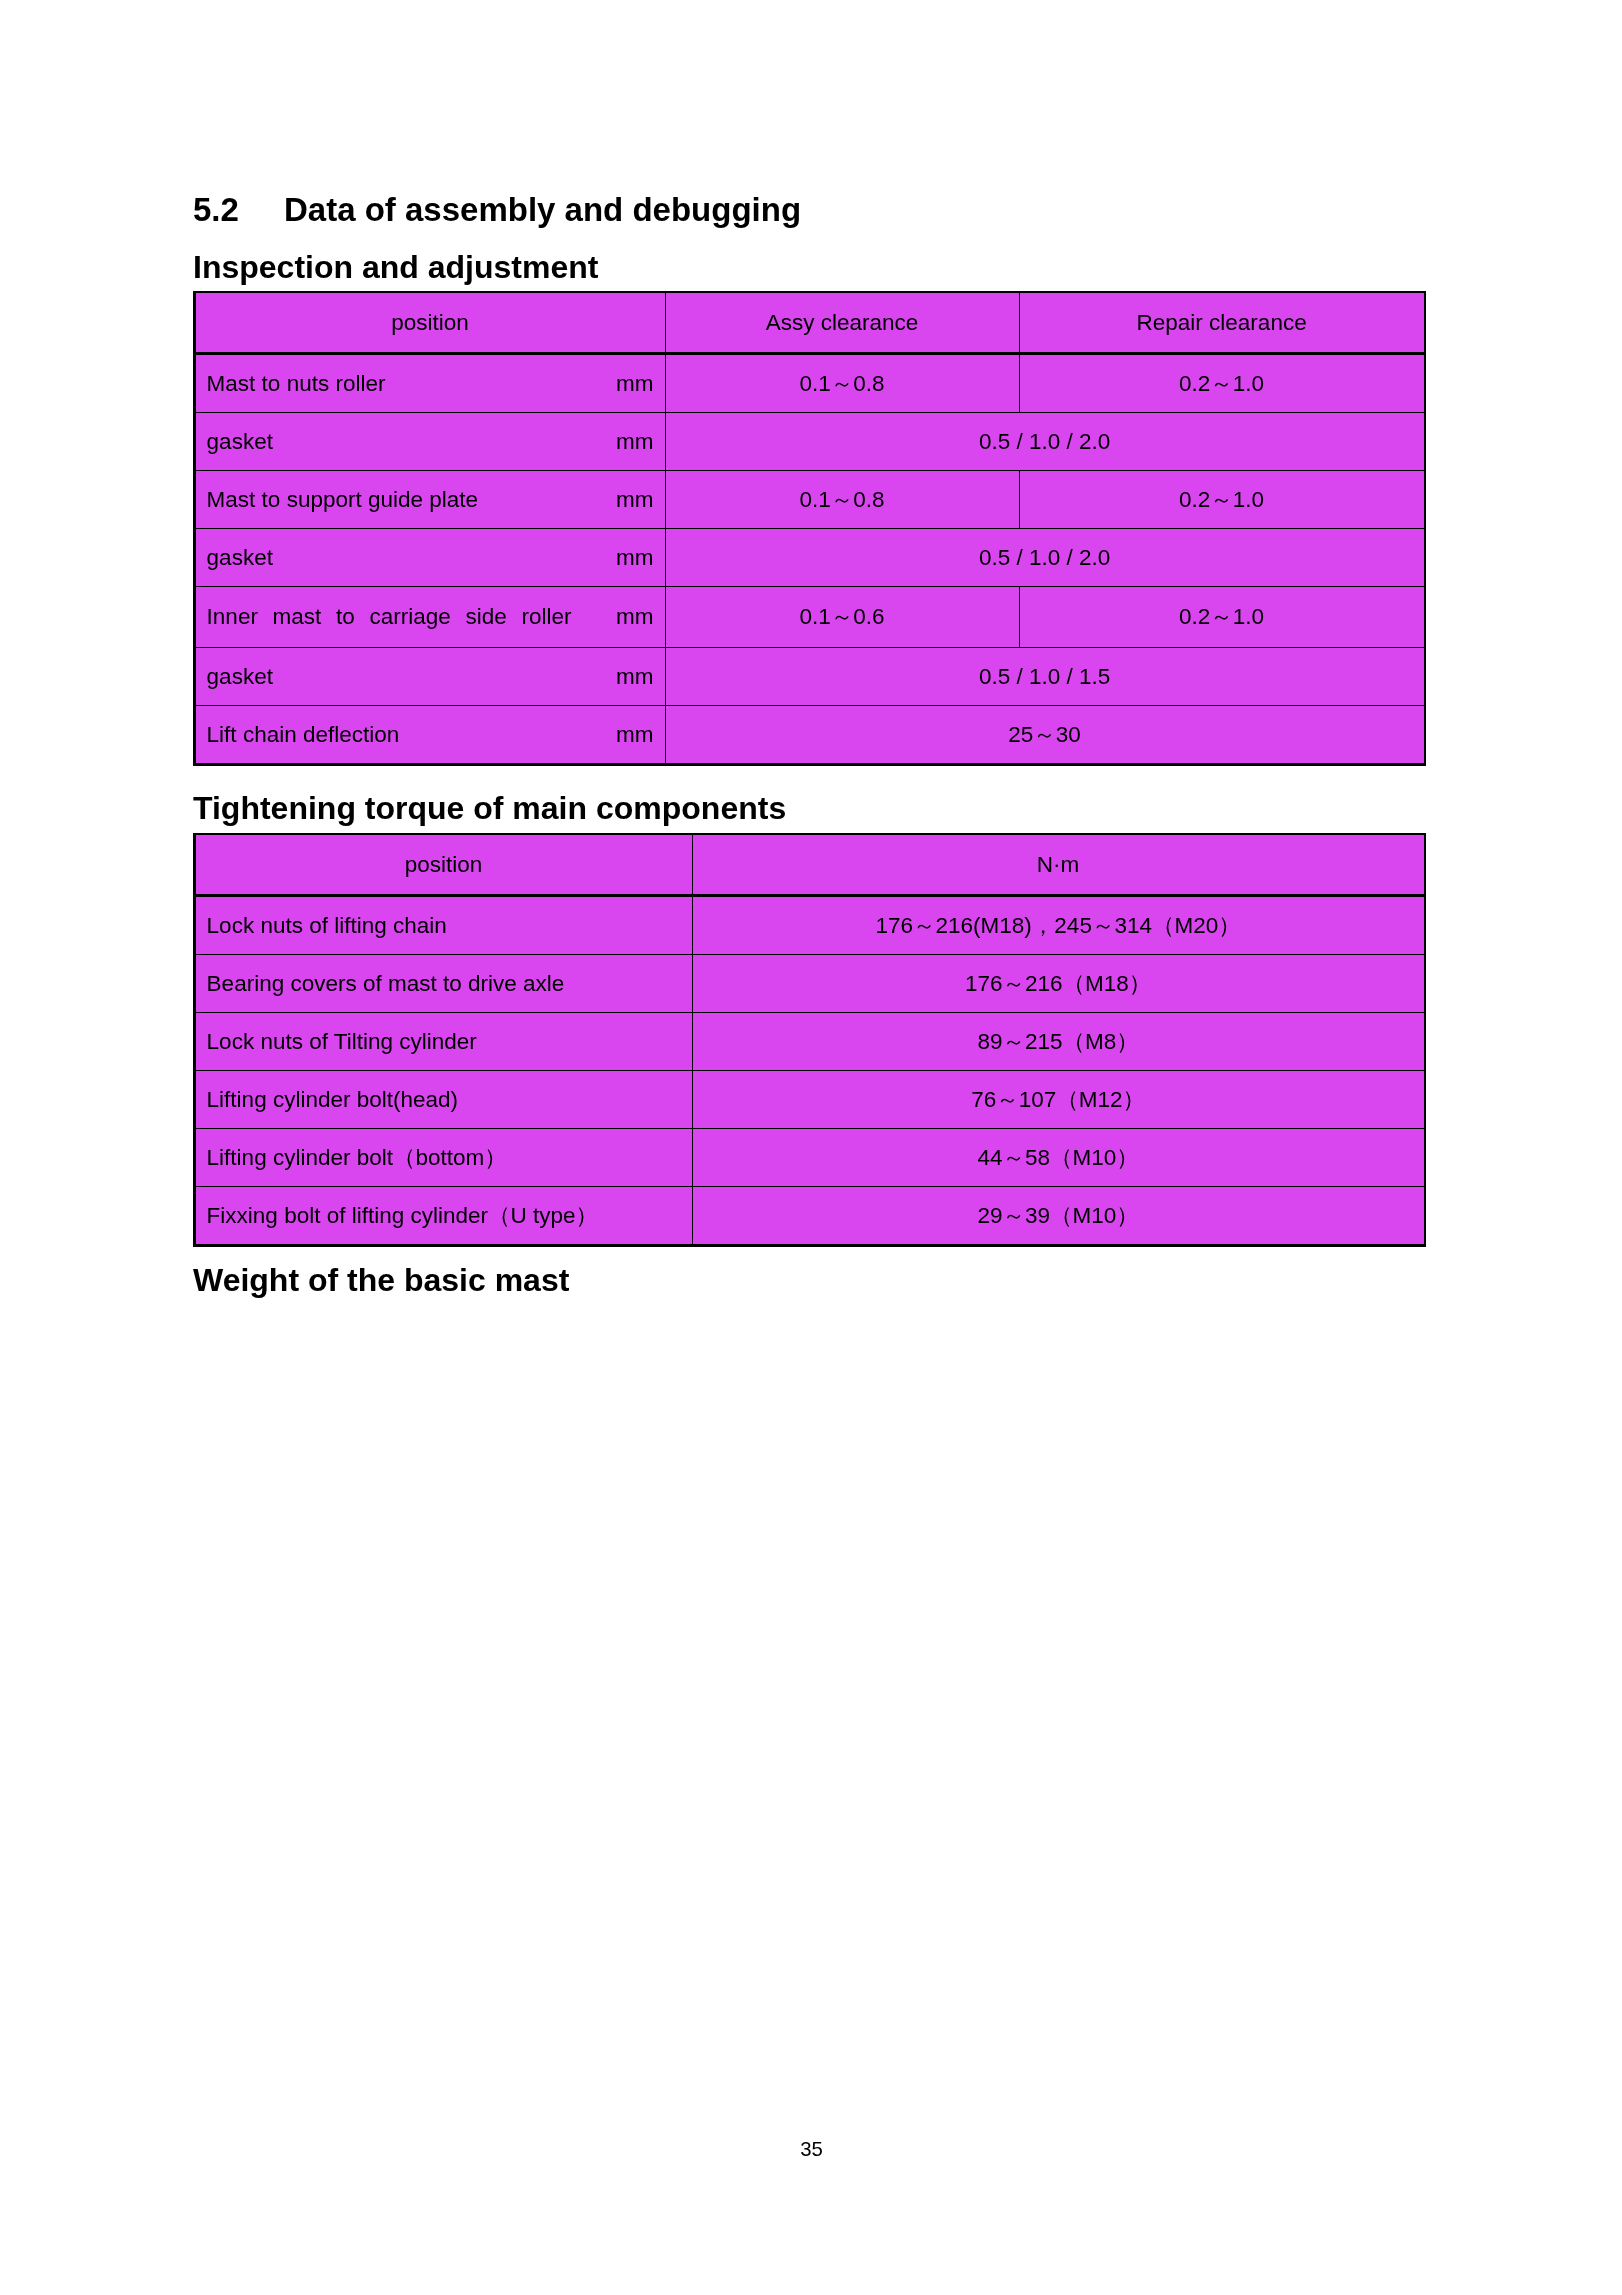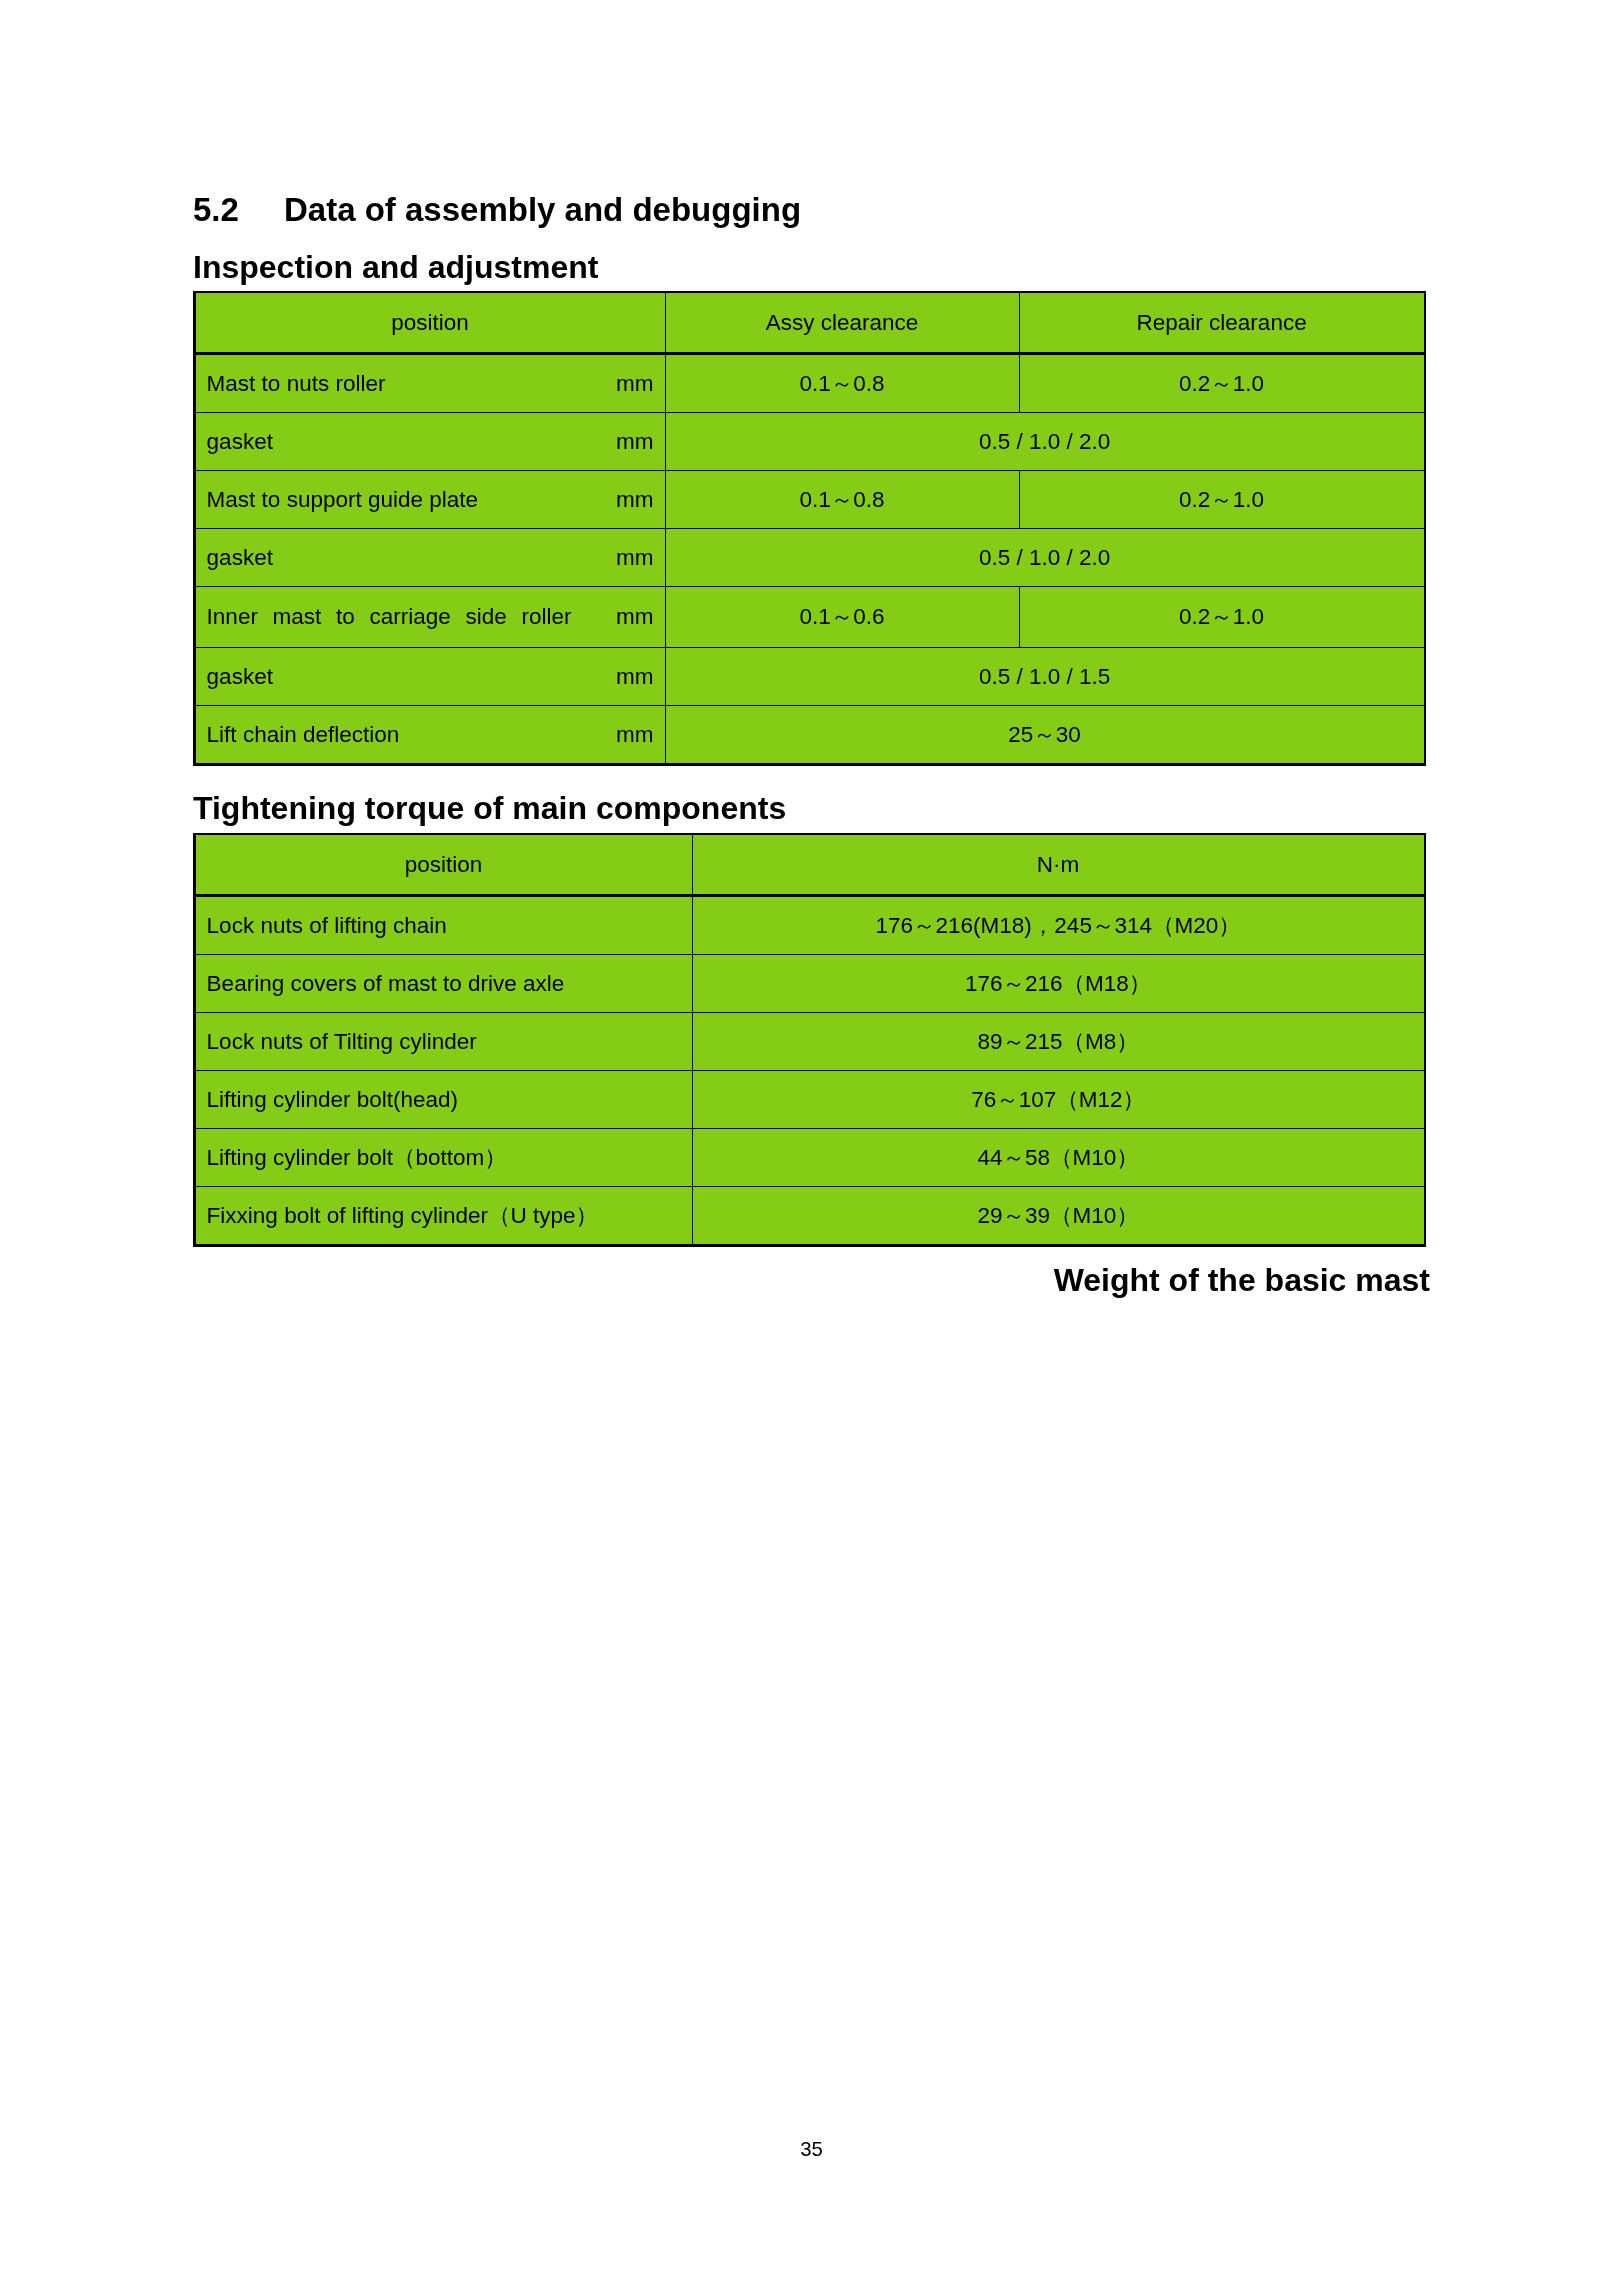--- a/index.html
+++ b/index.html
@@ -45,30 +45,29 @@
   h2.sub-title {
     font-size: 32px;
     font-weight: bold;
     margin: 24.5px 0 8.2px 0;
     padding: 0;
     line-height: 1.0;
   }
   h2.sub-title.tight {
     margin-top: 15px;
     margin-bottom: 6.8px;
-    text-align: right;
   }
 
   
   table.doc-table {
     border-collapse: collapse;
     table-layout: fixed;
     width: 1237px;
     font-size: 22.5px;
-    background: #84cc16;
+    background: #d946ef;
   }
   table.doc-table td {
     border: 1.4px solid #000;
     padding: 0 11px;
     vertical-align: middle;
     line-height: 1.25;
   }
   
   .table-wrap {
     border: 3.4px solid #000;

